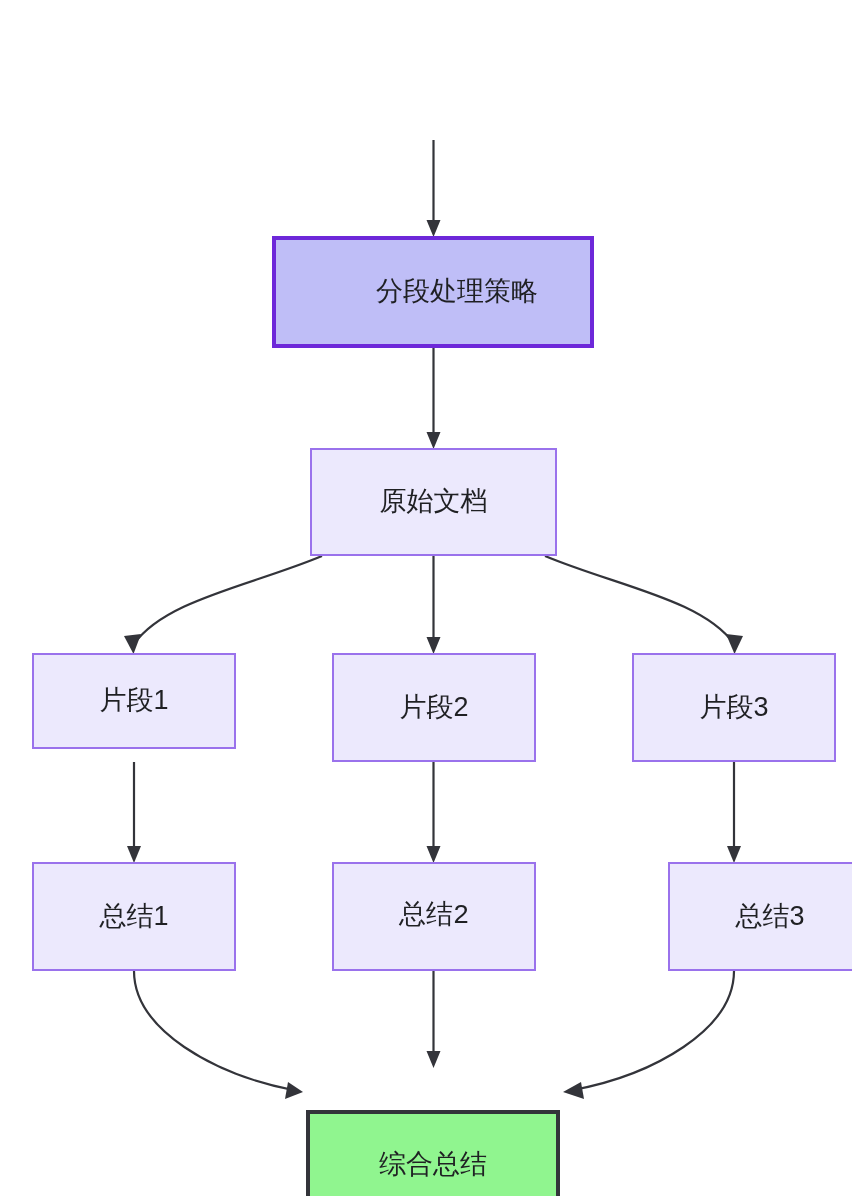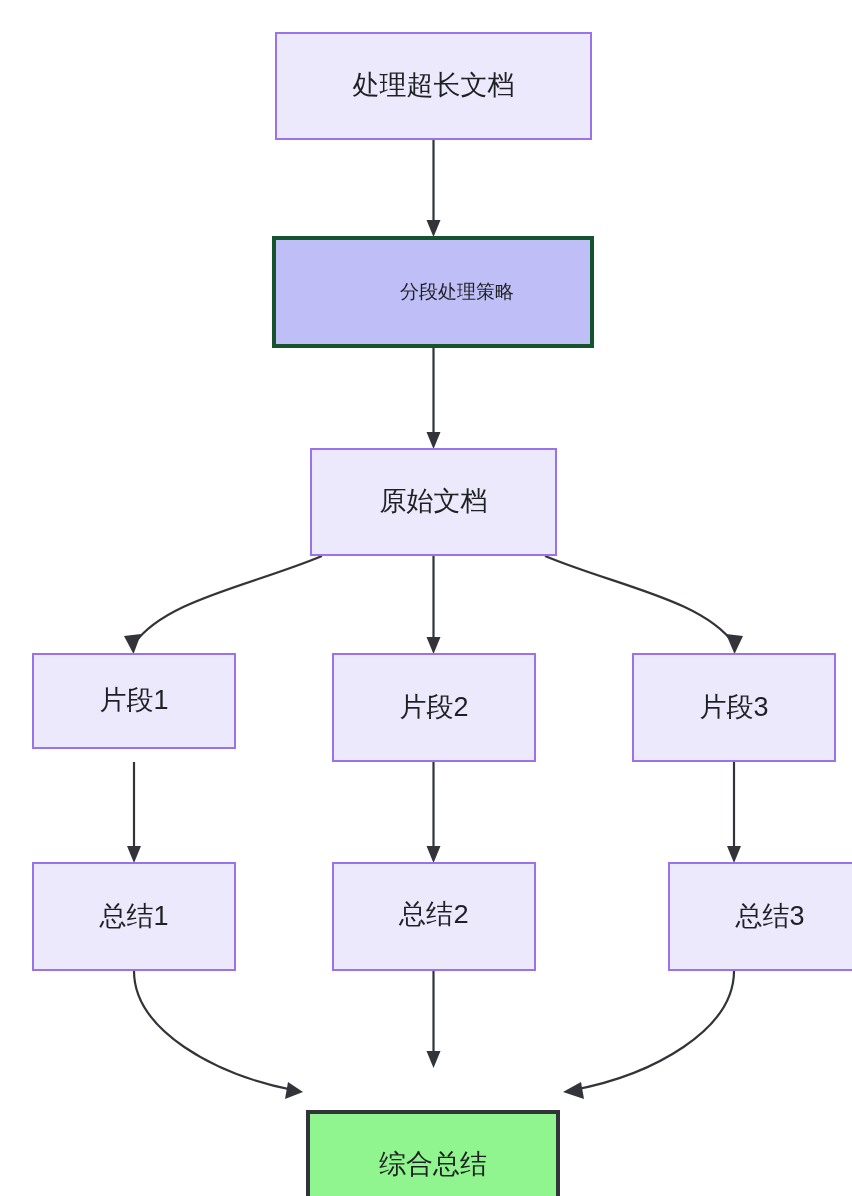--- a/index.html
+++ b/index.html
@@ -29,22 +29,22 @@
     white-space:nowrap;
     user-select:none;
   }
   .node-default{
     background:#ece9fd;
     border:2px solid #9a72ec;
     font-size:27px;
   }
   .node-strategy{
     background:#bfbef7;
-    border:4px solid #14532d;
-    font-size:19px;
+    border:4px solid #6d28d9;
+    font-size:27px;
     padding-left:48px;
   }
   .node-final{
     background:#90f58f;
     border:4px solid #33343a;
     font-size:27px;
     margin-top:43px;
   }
   .edge-path{
     fill:none;
@@ -112,23 +112,20 @@
       <path class="edge-path" d="M 433.5 971 L 433.5 1058"></path>
       <polygon class="edge-head" points="433.5,1068 426.5,1051 440.5,1051"></polygon>
     </g>
 
     <g>
       <path class="edge-path" d="M 734 971 C 734 1030, 653 1075, 573 1090"></path>
       <polygon class="edge-head" points="563,1092 581,1082 584,1099"></polygon>
     </g>
   </svg>
 
-  <div class="node node-default" style="left:275px;top:32px;width:317px;height:108px;">
-    <span>处理超长文档</span>
-  </div>
 
   <div class="node node-strategy" style="left:272px;top:236px;width:322px;height:112px;">
     <span>分段处理策略</span>
   </div>
 
   <div class="node node-default" style="left:310px;top:448px;width:247px;height:108px;">
     <span>原始文档</span>
   </div>
 
   <div class="node node-default" style="left:32px;top:653px;width:204px;height:96px;">

